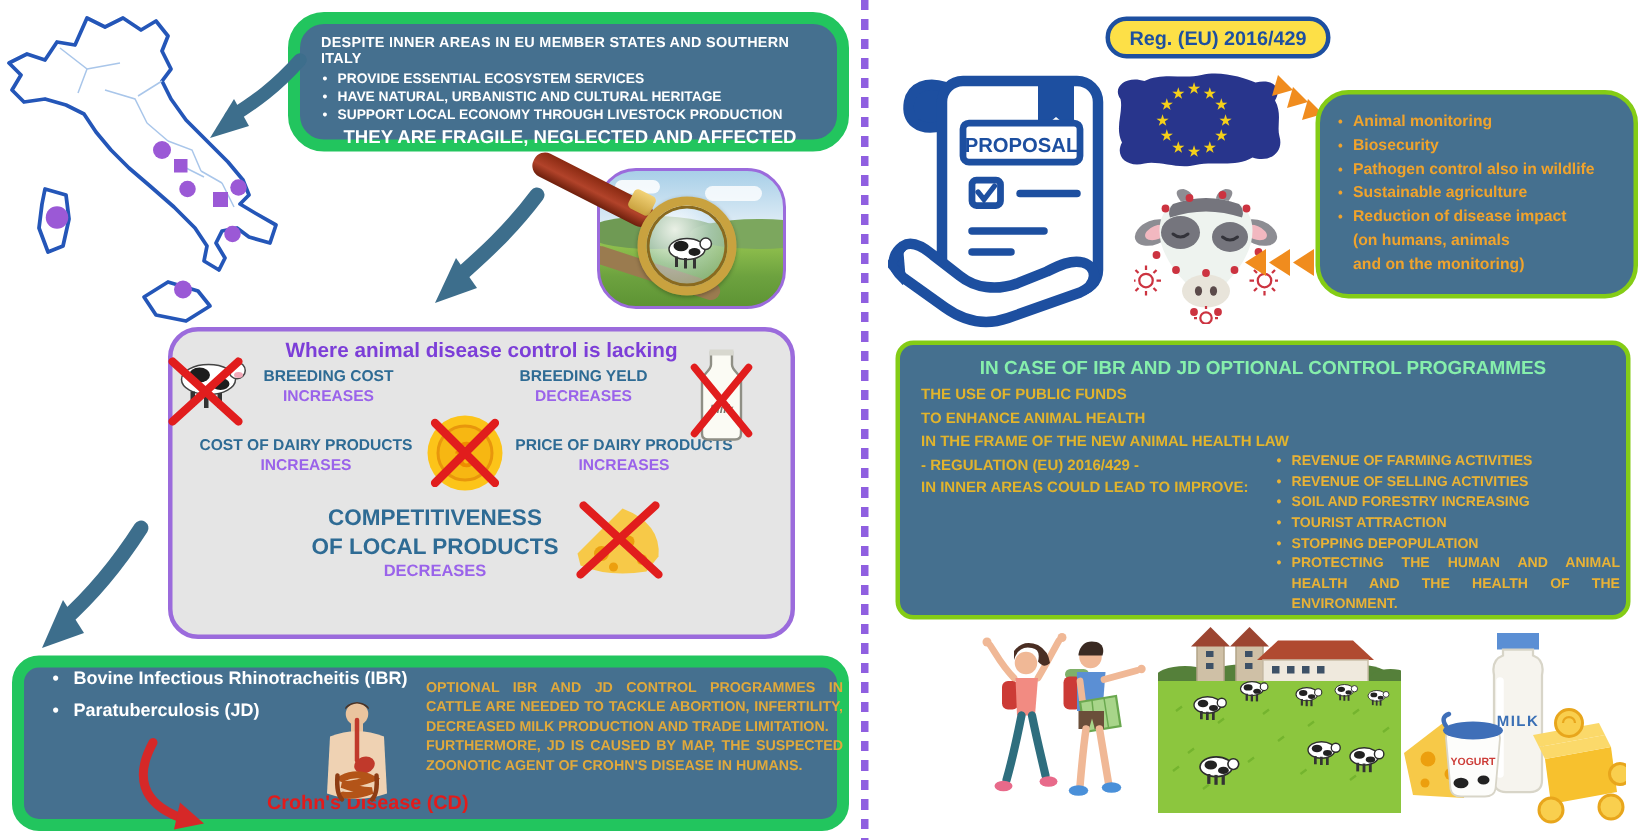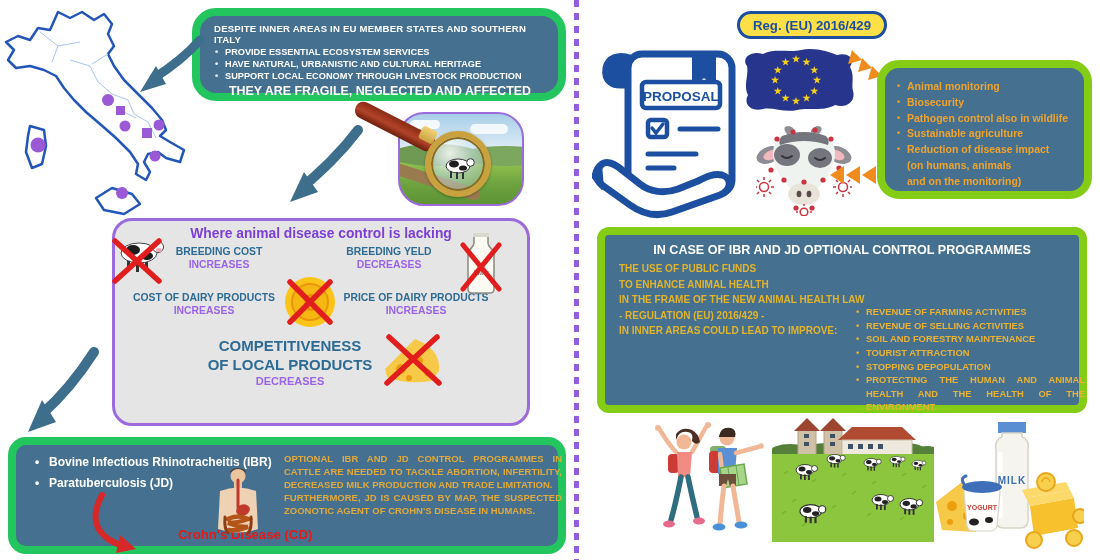--- a/index.html
+++ b/index.html
@@ -7,21 +7,21 @@
   body{position:relative;background:#fff;font-family:"Liberation Sans",sans-serif;font-weight:bold;overflow:hidden}
   .abs{position:absolute}
   svg text{font-family:"Liberation Sans",sans-serif;font-weight:bold}
 
   
   .divider{left:574px;top:0;width:5px;height:560px;
     background:repeating-linear-gradient(to bottom,#8f5fe0 0 7px,transparent 7px 13px)}
 
   
   .slate{background:#45708f;border:8px solid #22c55e;border-radius:24px;color:#fff}
-  .goldbox{background:#45708f;border:8px solid #84cc16;color:#f0a32c}
+  .goldbox{background:#45708f;border:3px solid #84cc16;color:#f0a32c}
 
   
   .top-box{left:192px;top:8px;width:374px;height:93px;padding:7px 10px 4px 12px;font-size:9.6px}
   .top-box .hd{letter-spacing:.2px;margin-left:2px}
   .b-list{list-style:none}
   .b-list li{position:relative;padding-left:13px}
   .b-list li::before{content:"•";position:absolute;left:3px}
   .top-box li{font-size:9.2px;margin-top:2px}
   .top-box .em1{font-size:12.4px;text-align:center;margin-top:3px}
   .top-box .em2{font-size:12.8px;text-align:center;margin-top:1px}
@@ -31,40 +31,40 @@
     border:3px solid #9b6bdc;border-radius:20px}
   .lack-title{position:absolute;left:0;right:0;top:5px;text-align:center;color:#7c3ed8;font-size:13.8px}
   .pair{position:absolute;text-align:center;line-height:1.25}
   .pair .lb{color:#2e6b94;font-size:10.4px;white-space:pre-line}
   .pair .ch{color:#9a63ea;font-size:10.4px}
   .lack-foot{position:absolute;left:0;right:0;top:174px;text-align:center;color:#9160e8;font-size:10.6px;line-height:1.45}
   .icon-x{position:absolute}
 
   
   .dis-box{left:8px;top:437px;width:558px;height:117px;border-radius:18px}
-  .dis-box ul{position:absolute;left:16px;top:10px}
+  .dis-box ul{position:absolute;left:16px;top:0}
   .dis-box li{font-size:12px;color:#fff;margin-bottom:7px;padding-left:17px}
   .crohns{position:absolute;left:162px;top:82px;color:#e21b1b;font-size:13.2px}
   .dis-par{position:absolute;left:268px;top:7px;width:278px;color:#e0a93c;font-size:9.5px;
     line-height:1.38;text-align:justify}
 
   
   .badge{left:737px;top:11px;width:150px;height:28px;background:#fde047;border:3.5px solid #1d4fa0;
     border-radius:16px;color:#1d4fa0;font-size:13.2px;display:flex;align-items:center;justify-content:center}
 
   
   .ben-box{left:877px;top:60px;width:215px;height:139px;border-radius:22px;padding:11px 6px 4px 8px}
   .ben-box li{font-size:10.5px;line-height:1.5;padding-left:14px}
   .ben-box li::before{left:4px;font-size:9px;top:1px}
   .ben-box li.plain{padding-left:14px}
   .ben-box li.plain::before{content:""}
 
   
   .prog-box{left:597px;top:227px;width:490px;height:186px;border-radius:12px;padding:8px 14px}
-  .prog-title{text-align:center;color:#ffffff;font-size:12.6px;margin-bottom:4px}
+  .prog-title{text-align:center;color:#86efac;font-size:12.6px;margin-bottom:4px}
   .prog-intro{color:#e2b42c;font-size:10px;line-height:1.55;width:310px}
   .prog-bullets{position:absolute;left:248px;top:70px;width:232px;color:#e9b235}
   .prog-bullets li{font-size:9.4px;line-height:1.45;padding-left:13px}
   .prog-bullets li.just{text-align:justify}
 </style>
 </head>
 <body>
 
 <svg class="abs" style="left:0;top:2px" width="198" height="232" viewBox="0 0 198 232">
   <polygon fill="#ffffff" stroke="#2456b8" stroke-width="2.5" stroke-linejoin="round" points="58,10 70,16 82,10 94,18 104,12 112,22 108,32 114,44 108,52 114,64 124,78 138,92 152,106 162,118 166,128 160,134 170,140 184,148 180,160 166,156 158,150 148,152 144,160 150,170 146,178 136,172 138,162 130,150 116,136 100,122 86,110 74,98 64,86 56,74 44,68 30,64 16,66 8,58 14,48 6,40 18,34 30,38 38,26 50,28"></polygon>
@@ -344,21 +344,21 @@
   <div class="prog-intro">
     <div>THE USE OF PUBLIC FUNDS</div>
     <div>TO ENHANCE ANIMAL HEALTH</div>
     <div>IN THE FRAME OF THE NEW ANIMAL HEALTH LAW</div>
     <div>- REGULATION (EU) 2016/429 -</div>
     <div>IN INNER AREAS COULD LEAD TO IMPROVE:</div>
   </div>
   <ul class="b-list prog-bullets">
     <li>REVENUE OF FARMING ACTIVITIES</li>
     <li>REVENUE OF SELLING ACTIVITIES</li>
-    <li>SOIL AND FORESTRY MAINTENANCE</li>
+    <li>SOIL AND FORESTRY INCREASING</li>
     <li>TOURIST ATTRACTION</li>
     <li>STOPPING DEPOPULATION</li>
     <li class="just">PROTECTING THE HUMAN AND ANIMAL HEALTH AND THE HEALTH OF THE ENVIRONMENT.</li>
   </ul>
 </div>
 
 <svg class="abs" style="left:646px;top:420px" width="126" height="132" viewBox="0 0 126 132">
 
   <g stroke-linecap="round">
     <path d="M30,32 C22,24 18,16 14,10" stroke="#f0b896" stroke-width="4.5" fill="none"></path>

